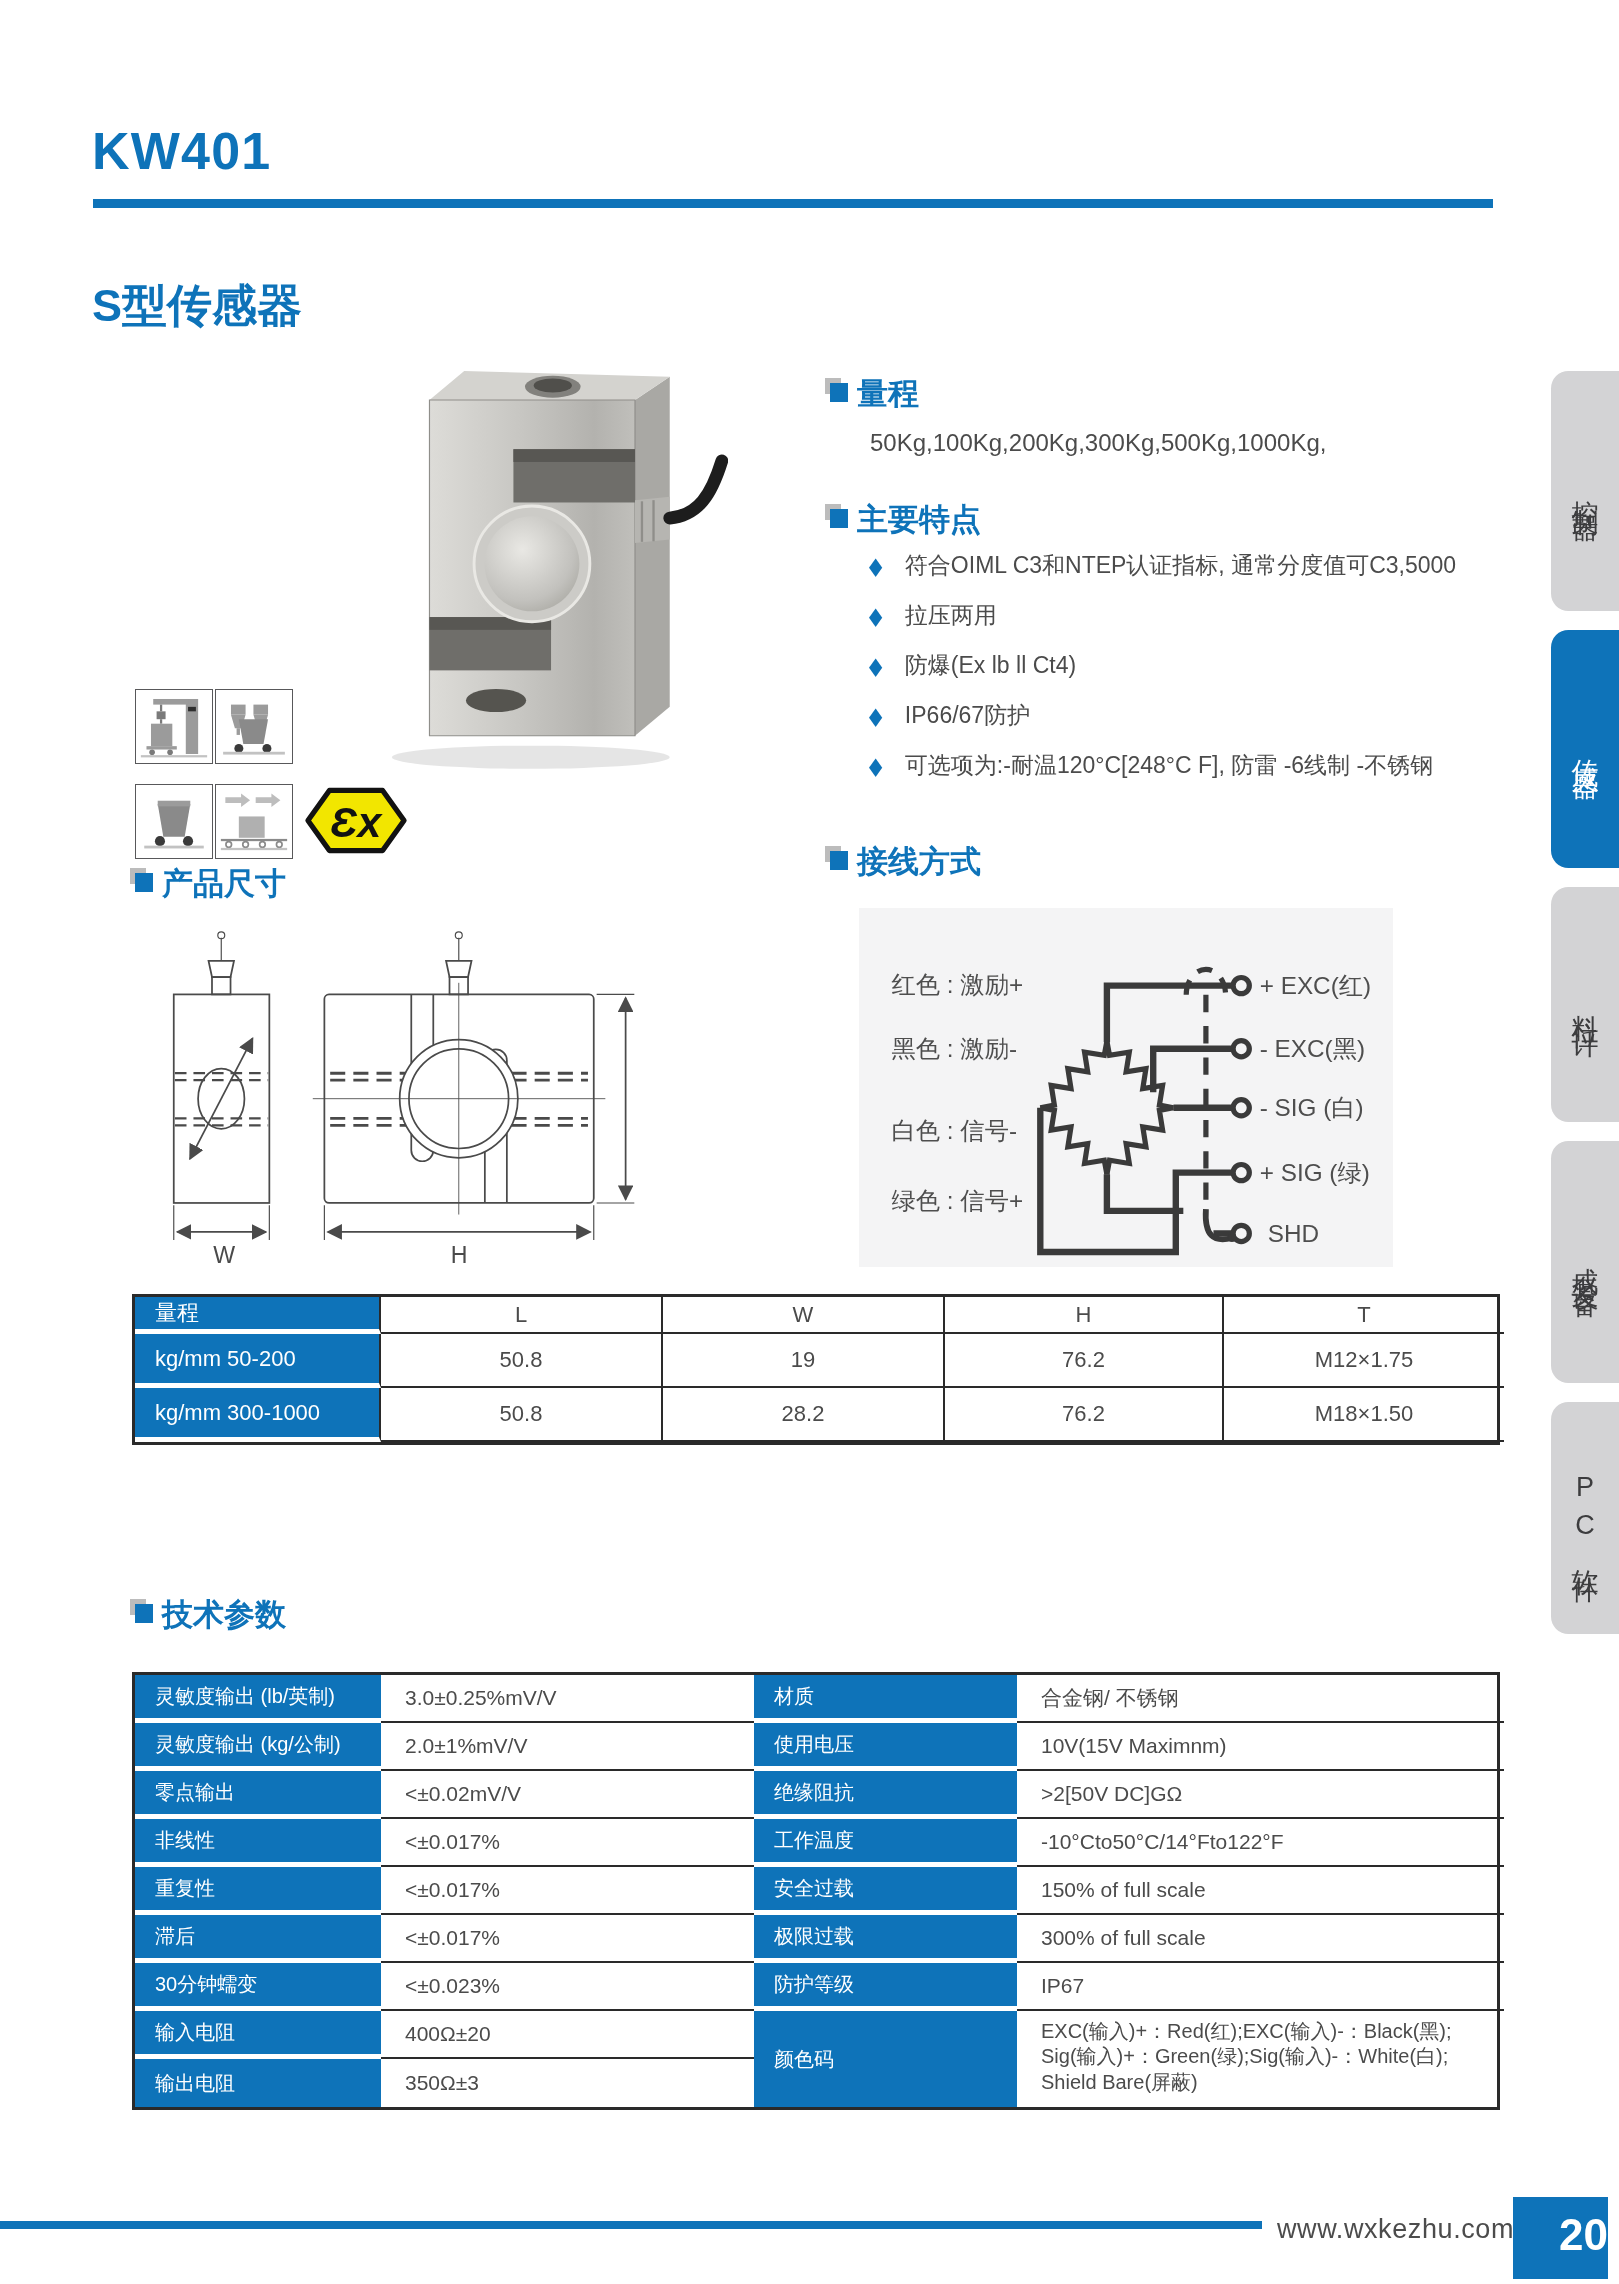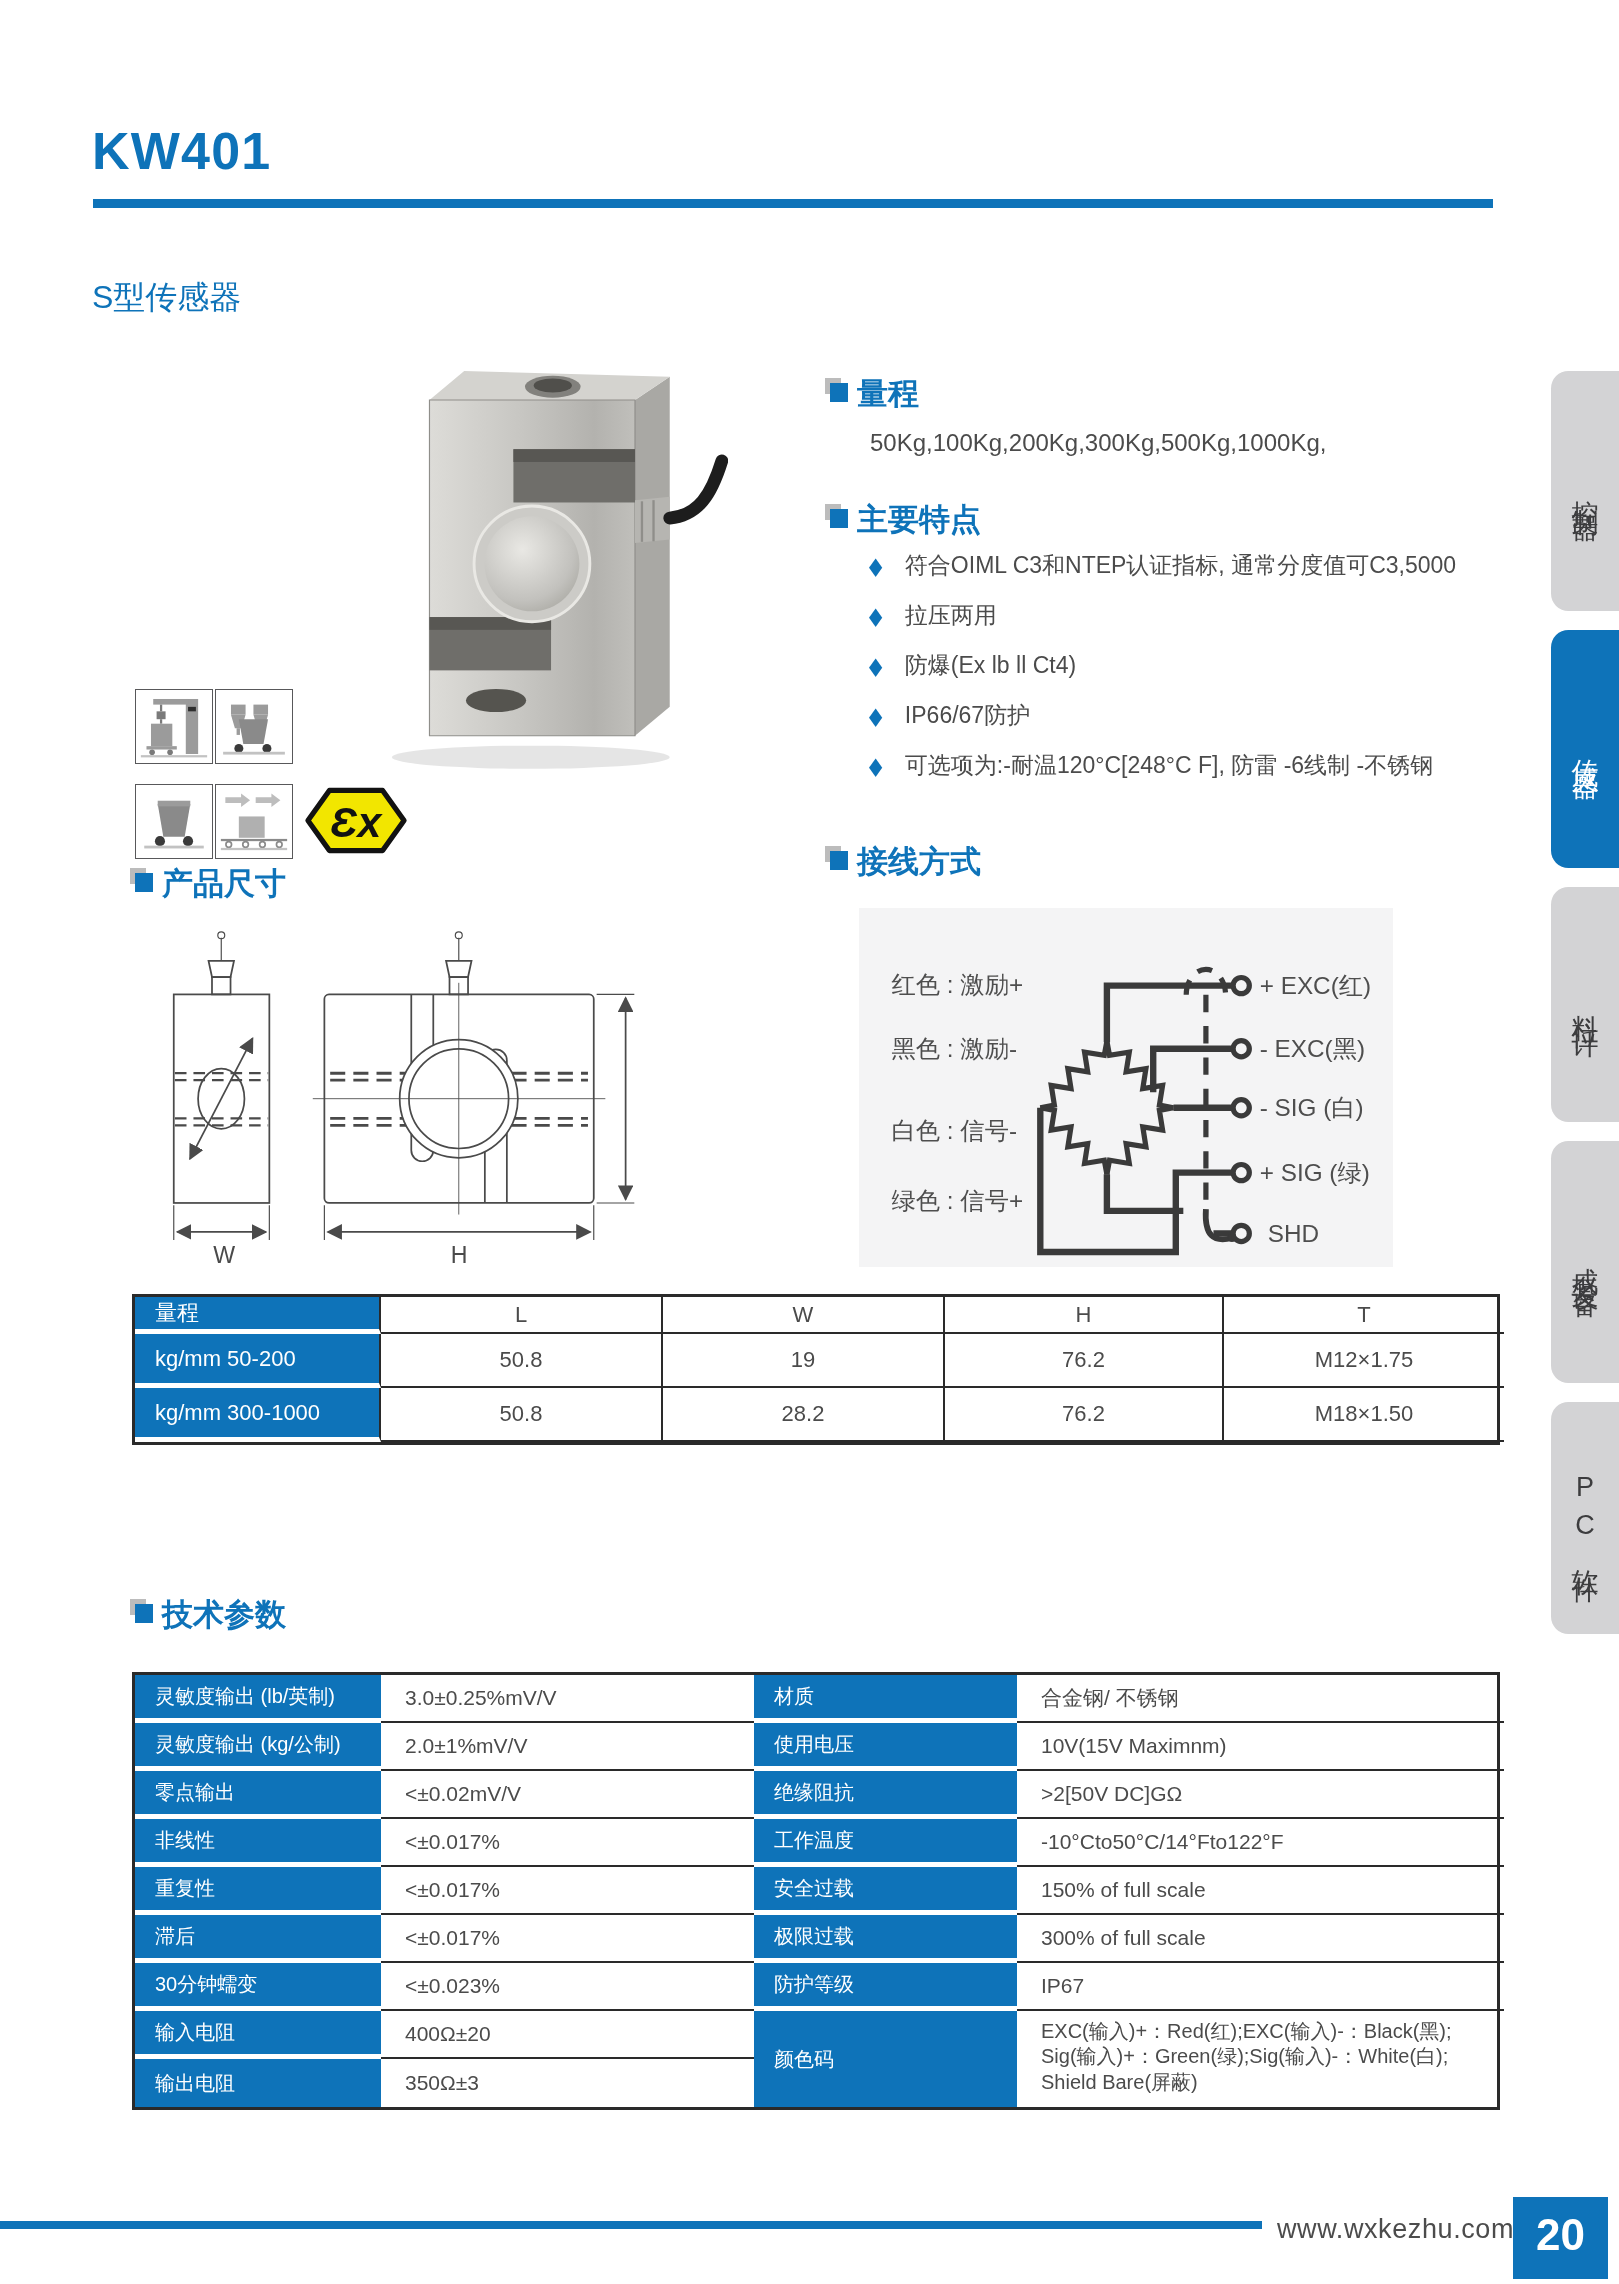--- a/index.html
+++ b/index.html
@@ -12,21 +12,21 @@
   }
   *{box-sizing:border-box}
   body{margin:0;background:#888;font-family:"Liberation Sans","DejaVu Sans",sans-serif;}
   #page{position:relative;width:1620px;height:2284px;background:#fff;overflow:hidden;}
 
   .abs{position:absolute}
 
   
   .kw-title{left:92px;top:121px;font-size:52px;font-weight:700;color:var(--blue);letter-spacing:1.2px;}
   .title-rule{left:93px;top:199px;width:1400px;height:9.3px;background:var(--blue);}
-  .subtitle{left:92px;top:276px;font-size:32px;font-weight:400;color:var(--blue);}
+  .subtitle{left:92px;top:276px;font-size:45px;font-weight:700;color:var(--blue);}
 
   
   .sec-header{position:absolute;height:41px;}
   .sec-marker{position:absolute;left:0;top:2.3px;width:28px;height:28px;}
   .sec-marker .shadow{position:absolute;left:0;top:0;width:16px;height:16px;background:#bcbcbc;}
   .sec-marker .sq{position:absolute;left:5.2px;top:5.2px;width:18px;height:18.5px;background:var(--blue);}
   .sec-header h2{position:absolute;left:32px;top:-3.5px;margin:0;font-size:31px;font-weight:700;color:var(--blue);white-space:nowrap;}
 
   
   .range-text{left:870px;top:429px;font-size:24px;color:var(--text);}
@@ -60,21 +60,21 @@
   
   .side-tab{position:absolute;left:1551px;width:68px;background:var(--tabgray);border-radius:17.4px 0 0 17.4px;display:flex;align-items:center;justify-content:center;}
   .side-tab.active{background:var(--blue);}
   .side-tab .vlabel{writing-mode:vertical-rl;text-orientation:upright;font-size:27px;letter-spacing:8px;color:var(--tabtext);font-weight:400;}
   .side-tab.active .vlabel{color:#fff;}
 
   
   .footer-rule{left:0;top:2221px;width:1262px;height:8px;background:var(--blue);}
   .footer-url{left:1277px;top:2214px;font-size:27px;color:#4c4c4c;letter-spacing:0.6px;}
   .page-badge{left:1513px;top:2197px;width:95px;height:82px;background:var(--blue);color:#fff;
-              font-size:44px;font-weight:700;text-align:center;line-height:75px;}
+              font-size:44px;font-weight:700;text-align:right;line-height:75px;}
 
   svg text{font-family:"Liberation Sans","DejaVu Sans",sans-serif;}
 </style>
 </head>
 <body>
 
 <div id="page">
 
   <div class="abs kw-title">KW401</div>
   <div class="abs title-rule"></div>

